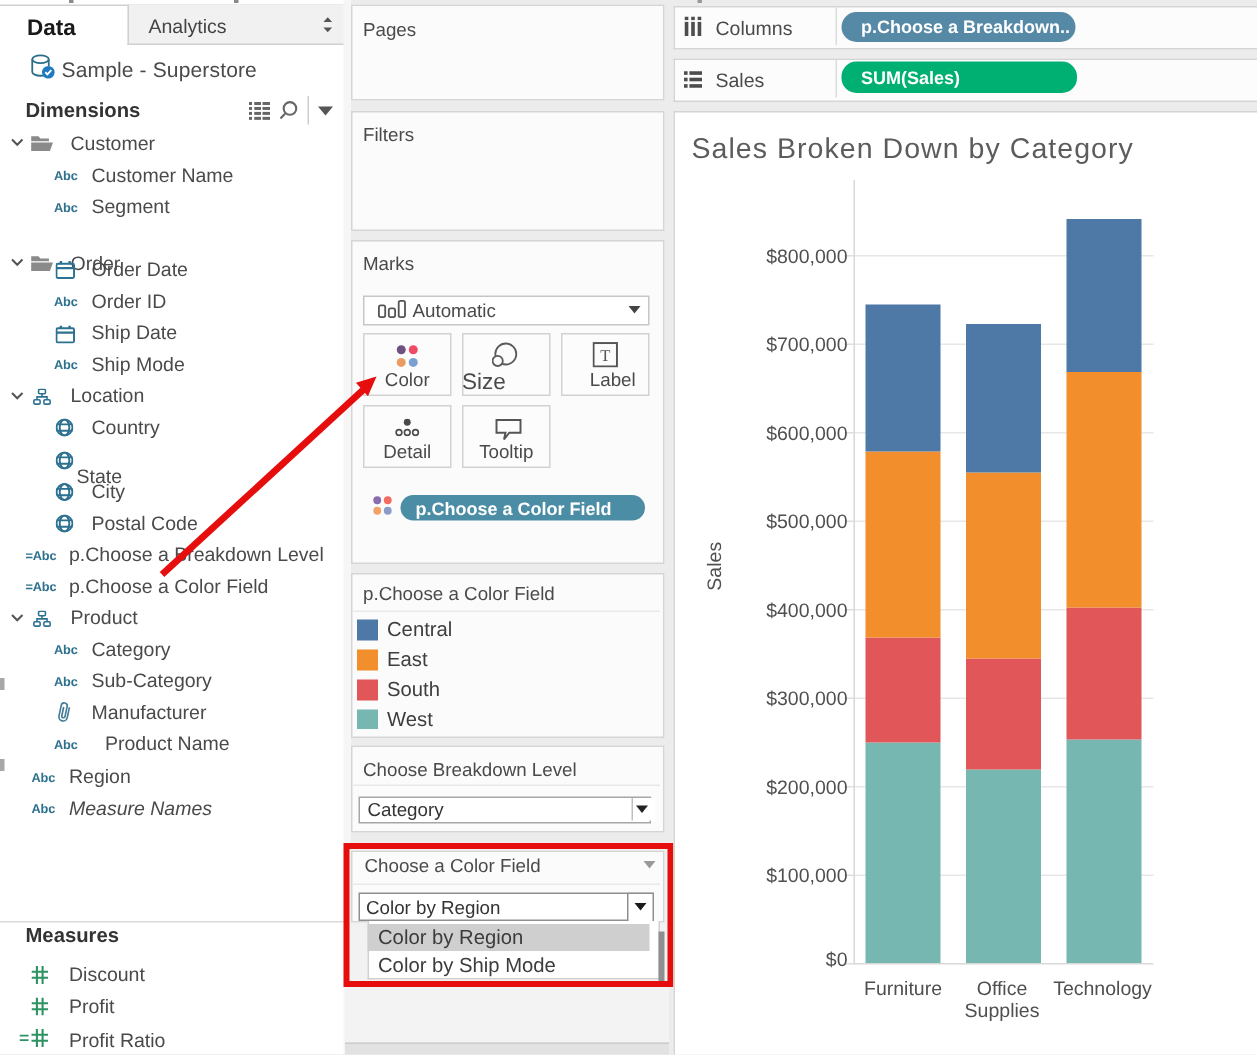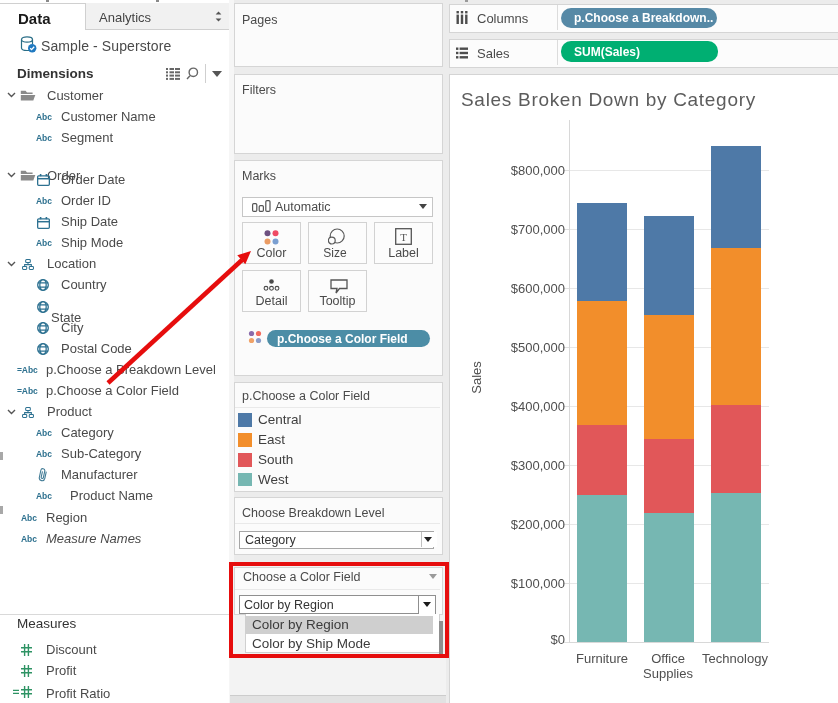--- a/index.html
+++ b/index.html
@@ -259,21 +259,21 @@
             <g stroke="#2e9364" stroke-width="1.4" fill="none">
               <path d="M0 4.4 H6 M0 7.4 H6" stroke-width="1.2"></path>
               <path d="M11.6 0 V12 M15.4 0 V12 M8 3.8 H19 M8 7.8 H19"></path>
             </g>
           </svg>
           <div class="ico" style="left:46px;top:5px;">Profit Ratio</div>
         </div>
       </div>
 
     <div class="abs" style="left:0;top:614px;width:232px;height:1px;background:#d9d9d9;"></div>
-    <div class="abs" style="left:17px;top:616px;font-size:13.5px;font-weight:normal;color:#333;">Measures</div>
+    <div class="abs" style="left:17px;top:616px;font-size:13.5px;font-weight:bold;color:#333;">Measures</div>
 
     <div class="abs" style="left:0;top:452px;width:3px;height:8px;background:#a8a8a8;"></div>
     <div class="abs" style="left:0;top:506px;width:3px;height:8px;background:#a8a8a8;"></div>
   </div>
 
   <div class="abs" style="left:257px;top:0;width:3px;height:2px;background:#9a9a9a;"></div>
   <div class="abs" style="left:335px;top:0;width:3px;height:2px;background:#9a9a9a;"></div>
   <div class="abs" style="left:408px;top:0;width:3px;height:2px;background:#9a9a9a;"></div>
   <div class="abs" style="left:465px;top:0;width:3px;height:2px;background:#9a9a9a;"></div>
 
@@ -305,27 +305,27 @@
         <circle cx="11.5" cy="3.2" r="3" fill="#ef4b64"></circle>
   <circle cx="3.5" cy="11.6" r="3" fill="#eb9c63"></circle>
         <circle cx="11.5" cy="11.6" r="3" fill="#7b9fd1"></circle>
       </svg>
   <div class="abs" style="left:242px;top:246px;width:59px;text-align:center;font-size:12.5px;color:#4a4a4a;">Color</div>
       <div class="abs" style="left:308px;top:222px;width:59px;height:42px;background:#fcfcfc;border:1px solid #d2d2d2;box-sizing:border-box;"></div>
   <svg class="abs" style="left:327.5px;top:228px;" width="20" height="18" viewBox="0 0 20 18">
   <circle cx="9.2" cy="8" r="7" fill="none" stroke="#5a5a5a" stroke-width="1.2"></circle>
   <circle cx="3.8" cy="12.6" r="3.4" fill="#fcfcfc" stroke="#5a5a5a" stroke-width="1.2"></circle>
       </svg>
-  <div class="abs" style="left:308px;top:246px;width:54px;text-align:center;font-size:12px;color:#4a4a4a;">Size</div>
+  <div class="abs" style="left:308px;top:246px;width:54px;text-align:left;font-size:15px;color:#4a4a4a;">Size</div>
       <div class="abs" style="left:374px;top:222px;width:59px;height:42px;background:#fcfcfc;border:1px solid #d2d2d2;box-sizing:border-box;"></div>
   <svg class="abs" style="left:395px;top:228px;" width="17" height="17" viewBox="0 0 17 17">
   <rect x="0.7" y="0.7" width="15.6" height="15.6" fill="none" stroke="#555" stroke-width="1.3"></rect>
   <text x="8.5" y="12.5" font-size="11" font-family="Liberation Serif,serif" fill="#555" text-anchor="middle">T</text>
       </svg>
-  <div class="abs" style="left:374px;top:246px;width:59px;text-align:center;font-size:12.5px;color:#4a4a4a;">Label</div>
+  <div class="abs" style="left:374px;top:246px;width:69px;text-align:center;font-size:12.5px;color:#4a4a4a;">Label</div>
       <div class="abs" style="left:242px;top:270px;width:59px;height:42px;background:#fcfcfc;border:1px solid #d2d2d2;box-sizing:border-box;"></div>
   <svg class="abs" style="left:263px;top:279px;" width="17" height="12" viewBox="0 0 17 12">
   <circle cx="8.5" cy="2.5" r="2.3" fill="#4a4a4a"></circle>
   <circle cx="3" cy="9.3" r="1.9" fill="none" stroke="#4a4a4a" stroke-width="1.1"></circle>
   <circle cx="8.5" cy="9.3" r="1.9" fill="none" stroke="#4a4a4a" stroke-width="1.1"></circle>
   <circle cx="14" cy="9.3" r="1.9" fill="none" stroke="#4a4a4a" stroke-width="1.1"></circle>
       </svg>
   <div class="abs" style="left:242px;top:294px;width:59px;text-align:center;font-size:12.5px;color:#4a4a4a;">Detail</div>
       <div class="abs" style="left:308px;top:270px;width:59px;height:42px;background:#fcfcfc;border:1px solid #d2d2d2;box-sizing:border-box;"></div>
   <svg class="abs" style="left:330px;top:279px;" width="18" height="15" viewBox="0 0 18 15">

